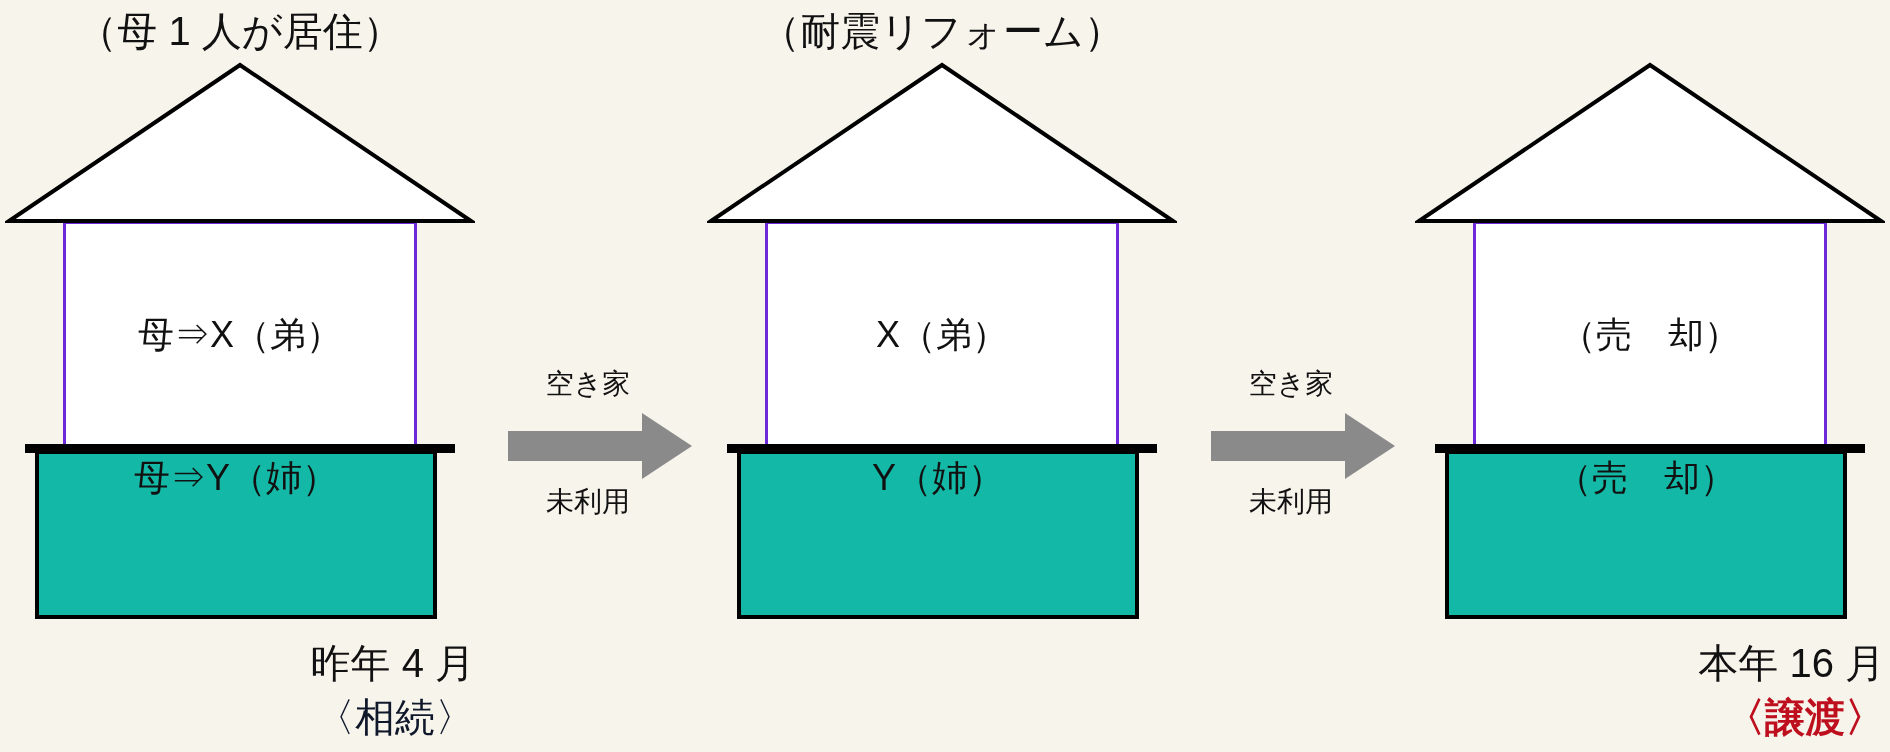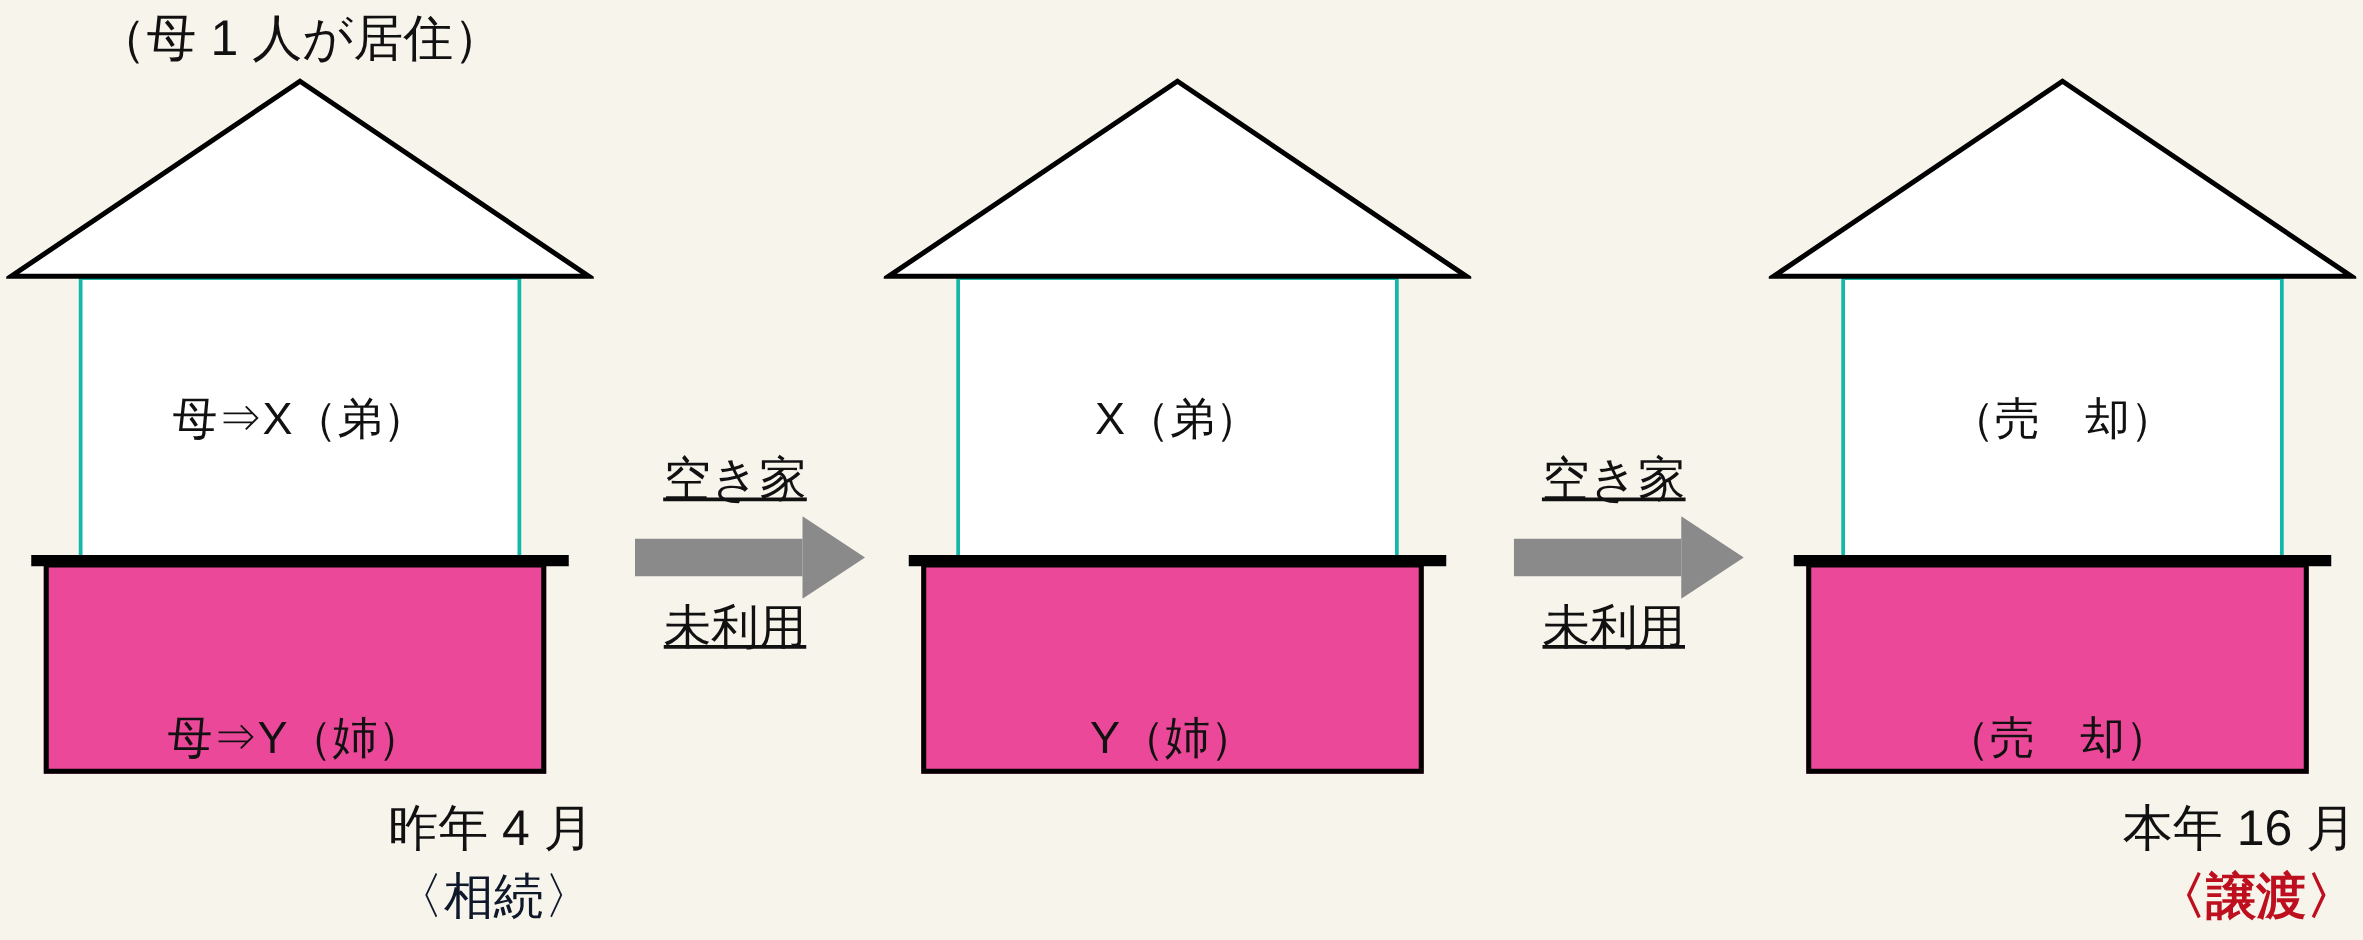--- a/index.html
+++ b/index.html
@@ -43,21 +43,21 @@
     height: 164px;
     z-index: 3;
   }
   .body-box {
     position: absolute;
     left: 58px;
     top: 221px;
     width: 354px;
     height: 228px;
     background: #FFFFFF;
-    border: 3px solid #14b8a6;
+    border: 3px solid #6d28d9;
     box-sizing: border-box;
     display: flex;
     align-items: center;
     justify-content: center;
     font-size: 36px;
     z-index: 2;
   }
   .ground-bar {
     position: absolute;
     left: 20px;
@@ -66,25 +66,25 @@
     height: 9px;
     background: #000;
     z-index: 5;
   }
   .base-box {
     position: absolute;
     left: 30px;
     top: 450px;
     width: 402px;
     height: 169px;
-    background: #ec4899;
+    background: #14b8a6;
     border: 4px solid #000;
     box-sizing: border-box;
     display: flex;
-    align-items: flex-end;
+    align-items: flex-start;
     justify-content: center;
     font-size: 36px;
     z-index: 1;
   }
   .caption {
     position: absolute;
     left: 0;
     top: 636px;
     width: 100%;
     text-align: right;
@@ -104,25 +104,24 @@
     position: absolute;
     top: 360px;
     width: 200px;
     height: 170px;
   }
   .arrow-label {
     position: absolute;
     left: 0;
     width: 100%;
     text-align: center;
-    font-size: 38px;
+    font-size: 28px;
     line-height: 48px;
     white-space: nowrap;
     color: #111;
-    text-decoration: underline;
   }
   .arrow-label.above { top: 0; }
   .arrow-label.below { top: 118px; }
   .arrow-svg {
     position: absolute;
     left: 20px;
     top: 53px;
     width: 184px;
     height: 66px;
   }
@@ -153,20 +152,21 @@
   <div class="arrow-group" style="left:488px">
     <div class="arrow-label above">空き家</div>
     <svg class="arrow-svg" viewBox="0 0 184 66" aria-hidden="true">
       <rect x="0" y="18" width="134" height="30" fill="#8A8A8A"></rect>
       <polygon points="134,0 184,33 134,66" fill="#8A8A8A"></polygon>
     </svg>
     <div class="arrow-label below">未利用</div>
   </div>
 
   <div class="house" style="left:707px">
+    <div class="top-label">（耐震リフォーム）</div>
     <svg class="roof" viewBox="0 0 470 164" aria-hidden="true">
       <polygon points="235,4 466,160 4,160" fill="#FFFFFF" stroke="#000000" stroke-width="4" stroke-linejoin="miter"></polygon>
     </svg>
     <div class="body-box">
       <span>X（弟）</span>
     </div>
     <div class="ground-bar"></div>
     <div class="base-box">
       <span>Y（姉）</span>
     </div>

